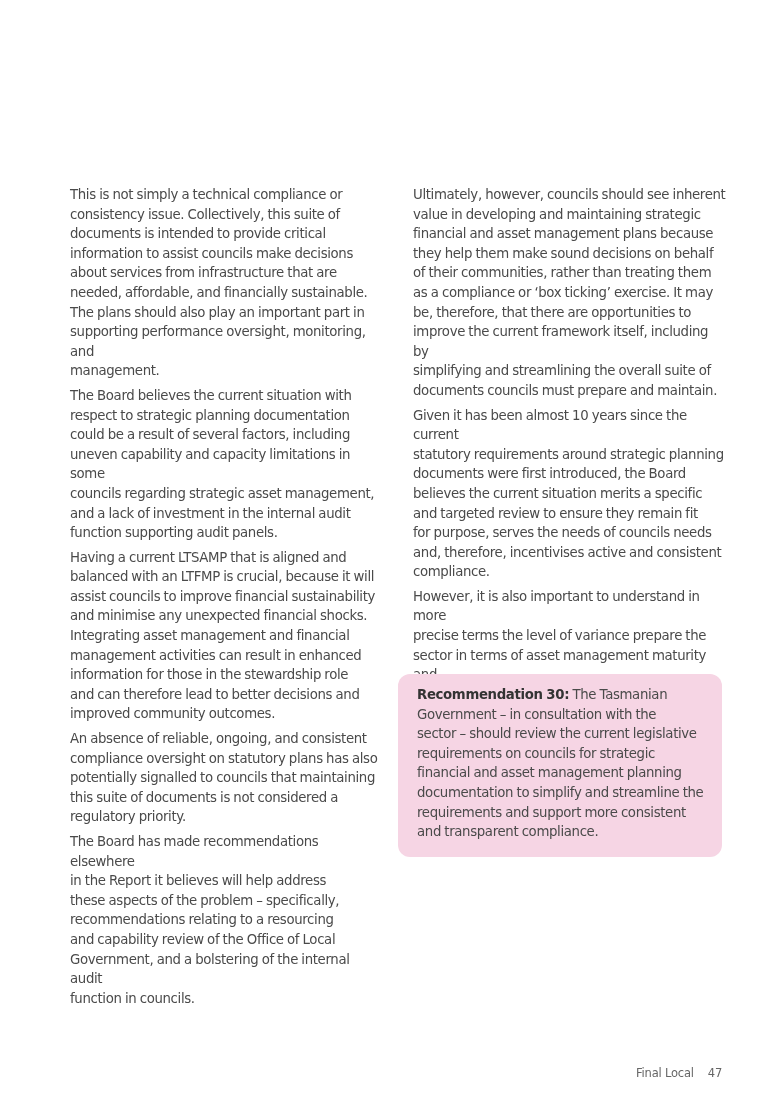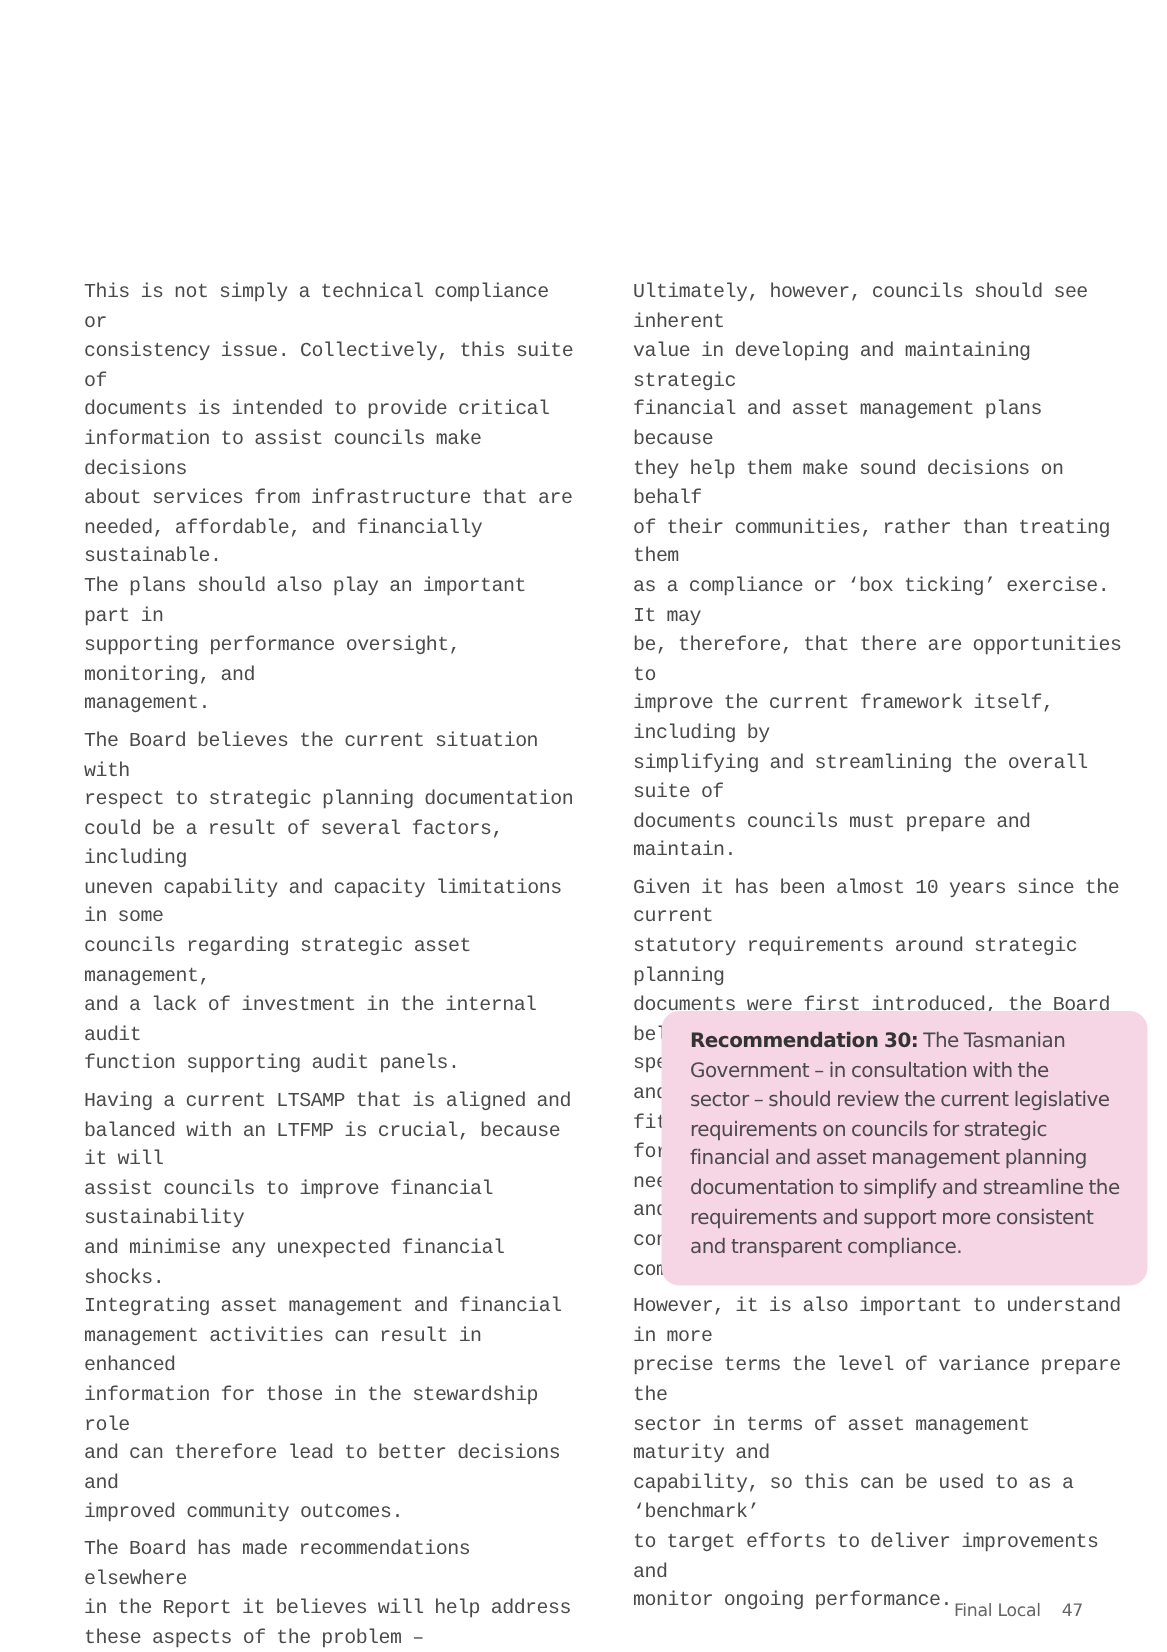--- a/index.html
+++ b/index.html
@@ -14,29 +14,28 @@
       overflow: hidden;
       font-family: "DejaVu Sans", sans-serif;
       color: #4a4a4a;
     }
     .col {
       position: absolute;
       top: 185px;
       width: 330px;
     }
     .col-left { left: 55px; }
-    .col-right { left: 421px; width: 328px; }
+    .col-right { left: 398px; width: 328px; }
     .col p {
-      margin: 0 0 5px 1px;
+      margin: 0 0 5px 15px;
       font-size: 13.3px;
       line-height: 19.6px;
       letter-spacing: -0.35px;
       word-spacing: -0.5px;
       white-space: pre-line;
-      font-family: Liberation Mono, monospace;
     }
     .rec-box {
       position: absolute;
       left: 398px;
       top: 674px;
       width: 324px;
       height: 183px;
       background: #f6d5e4;
       border-radius: 12px;
       box-sizing: border-box;
@@ -89,20 +88,25 @@
 function supporting audit panels.</p>
   <p>Having a current LTSAMP that is aligned and
 balanced with an LTFMP is crucial, because it will
 assist councils to improve financial sustainability
 and minimise any unexpected financial shocks.
 Integrating asset management and financial
 management activities can result in enhanced
 information for those in the stewardship role
 and can therefore lead to better decisions and
 improved community outcomes.</p>
+  <p>An absence of reliable, ongoing, and consistent
+compliance oversight on statutory plans has also
+potentially signalled to councils that maintaining
+this suite of documents is not considered a
+regulatory priority.</p>
   <p>The Board has made recommendations elsewhere
 in the Report it believes will help address
 these aspects of the problem – specifically,
 recommendations relating to a resourcing
 and capability review of the Office of Local
 Government, and a bolstering of the internal audit
 function in councils.</p>
 </div>
 
 <div class="col col-right">
@@ -125,21 +129,21 @@
 and, therefore, incentivises active and consistent
 compliance.</p>
   <p>However, it is also important to understand in more
 precise terms the level of variance prepare the
 sector in terms of asset management maturity and
 capability, so this can be used to as a ‘benchmark’
 to target efforts to deliver improvements and
 monitor ongoing performance.</p>
 </div>
 
-<div class="rec-box" style="background: rgb(246, 213, 228); margin-left: 43px;">
+<div class="rec-box" style="background: rgb(246, 213, 228);">
   <p><span class="rec-label">Recommendation 30:</span><span> The Tasmanian
 Government – in consultation with the
 sector – should review the current legislative
 requirements on councils for strategic
 financial and asset management planning
 documentation to simplify and streamline the
 requirements and support more consistent
 and transparent compliance.</span></p>
 </div>
 

